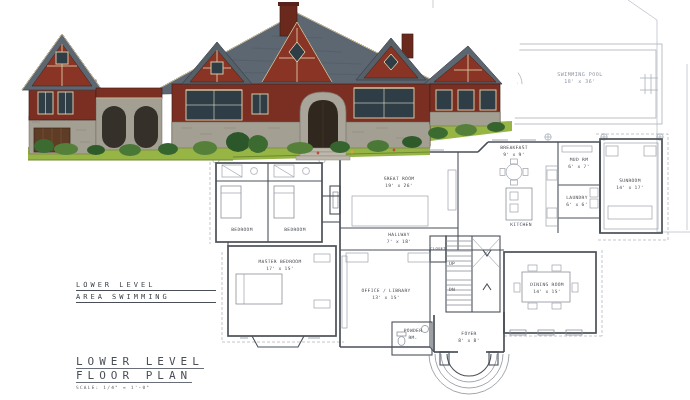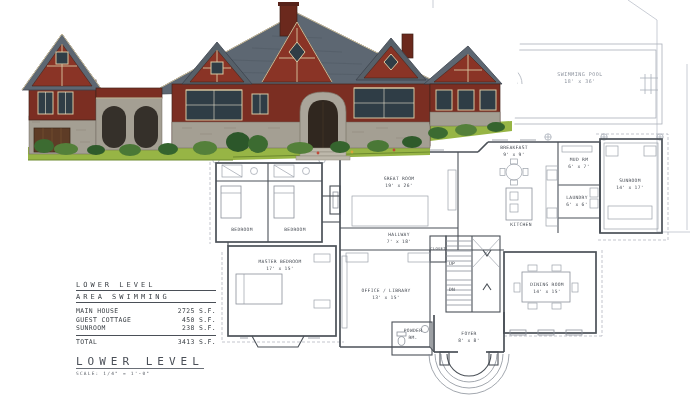--- a/index.html
+++ b/index.html
@@ -447,38 +447,21 @@
       <circle cx="318" cy="153" r="1.4" fill="#c14a3a"></circle>
       <circle cx="352" cy="152" r="1.4" fill="#d9a53a"></circle>
       <circle cx="394" cy="150" r="1.4" fill="#c14a3a"></circle>
     </g>
   </g>
 </svg>
 
   <div class="area-analysis">
     <div class="aa-title">LOWER LEVEL</div>
     <div class="aa-title">AREA SWIMMING</div>
-    <div class="aa-rows">
-      <div class="aa-row">
-        <span>MAIN HOUSE</span>
-        <span>2725 S.F.</span>
-      </div>
-      <div class="aa-row">
-        <span>GUEST COTTAGE</span>
-        <span>450 S.F.</span>
-      </div>
-      <div class="aa-row">
-        <span>SUNROOM</span>
-        <span>238 S.F.</span>
-      </div>
-      <div class="aa-total">
-        <span>TOTAL</span>
-        <span>3413 S.F.</span>
-      </div>
-    </div>
   </div>
 
   <div class="plan-title">
     <div class="pt-line">LOWER LEVEL</div>
+    <div class="pt-line">FLOOR PLAN</div>
     <div class="pt-scale">SCALE: 1/4" = 1'-0"</div>
   </div>
 
 </div>
 
 </body></html>

